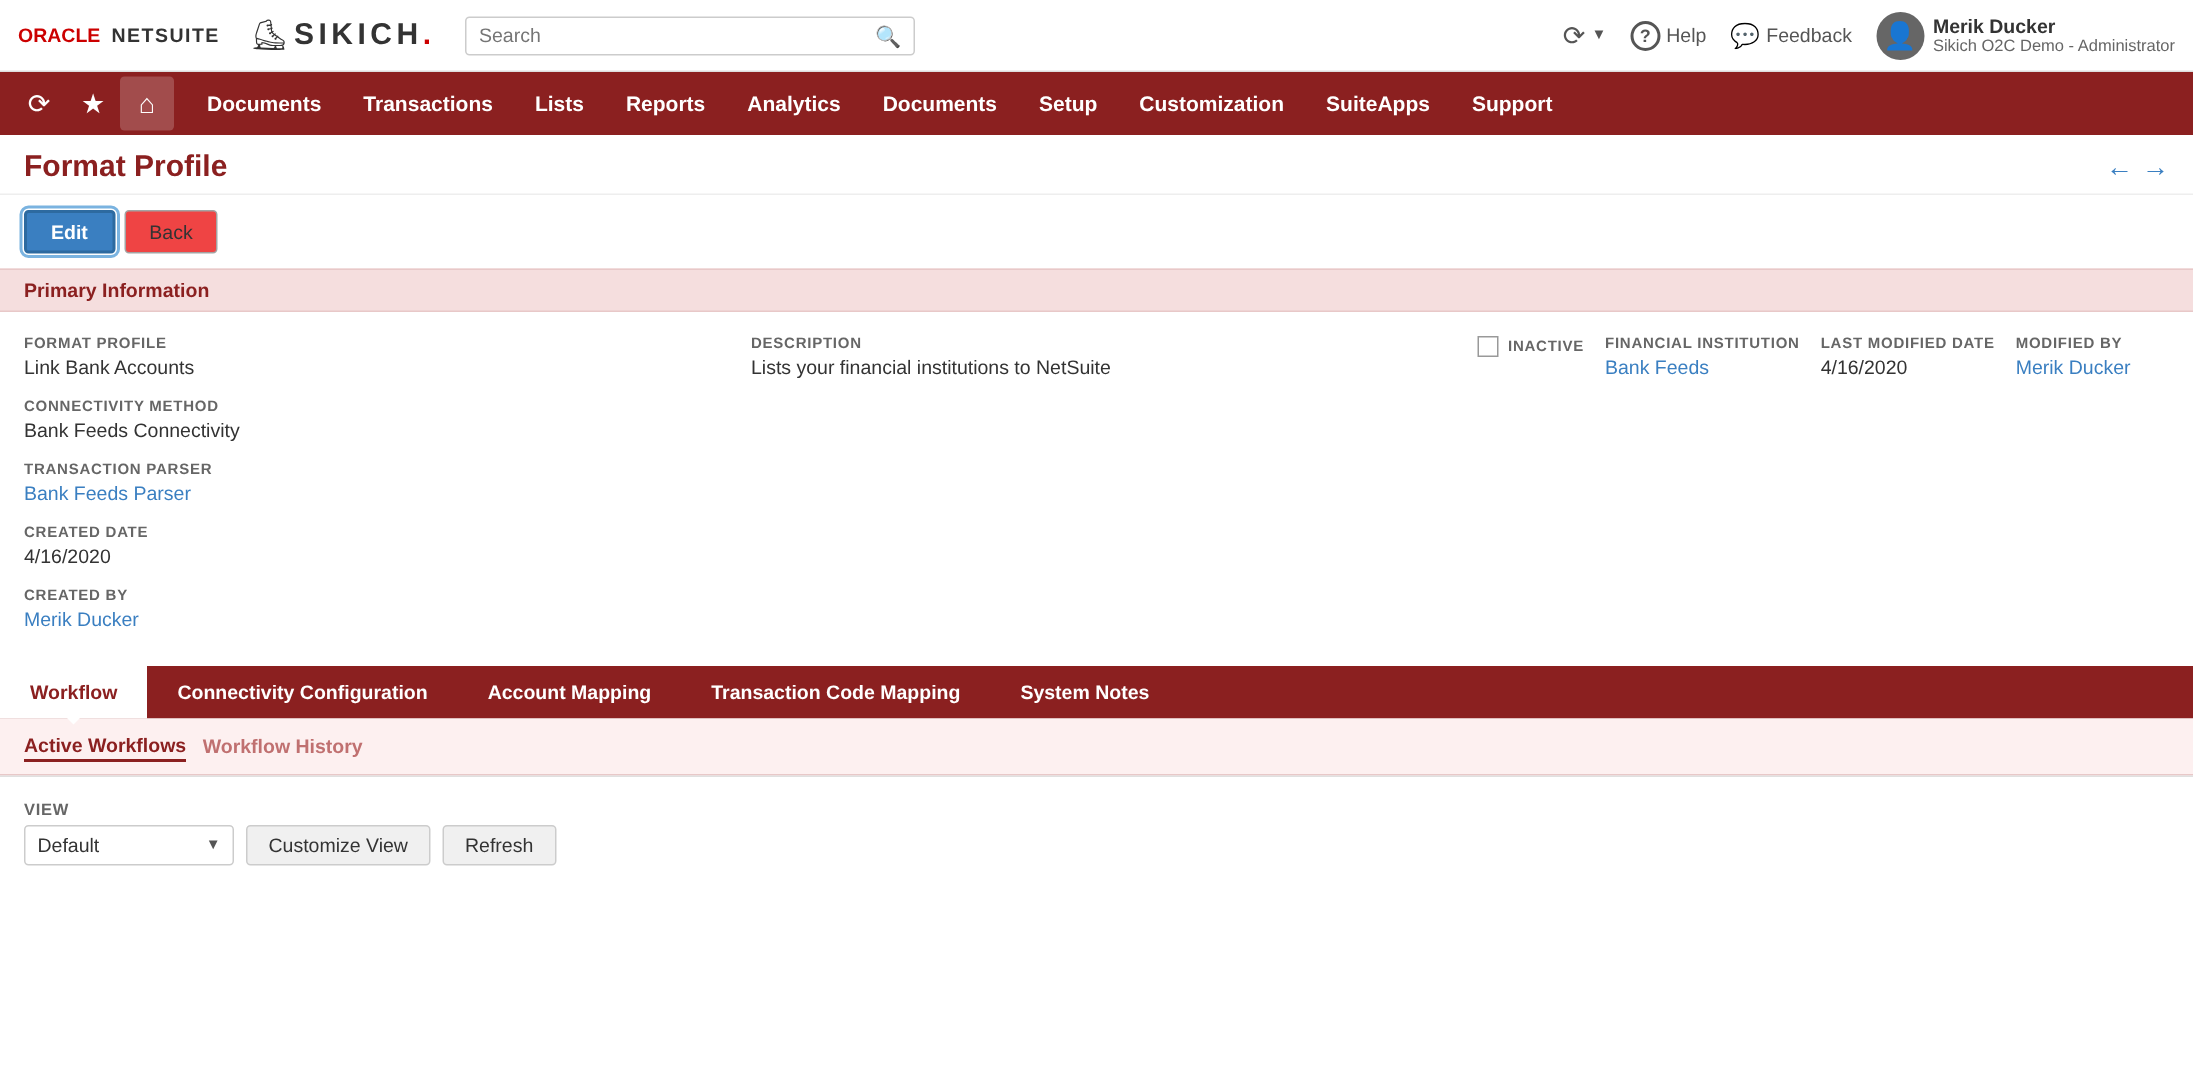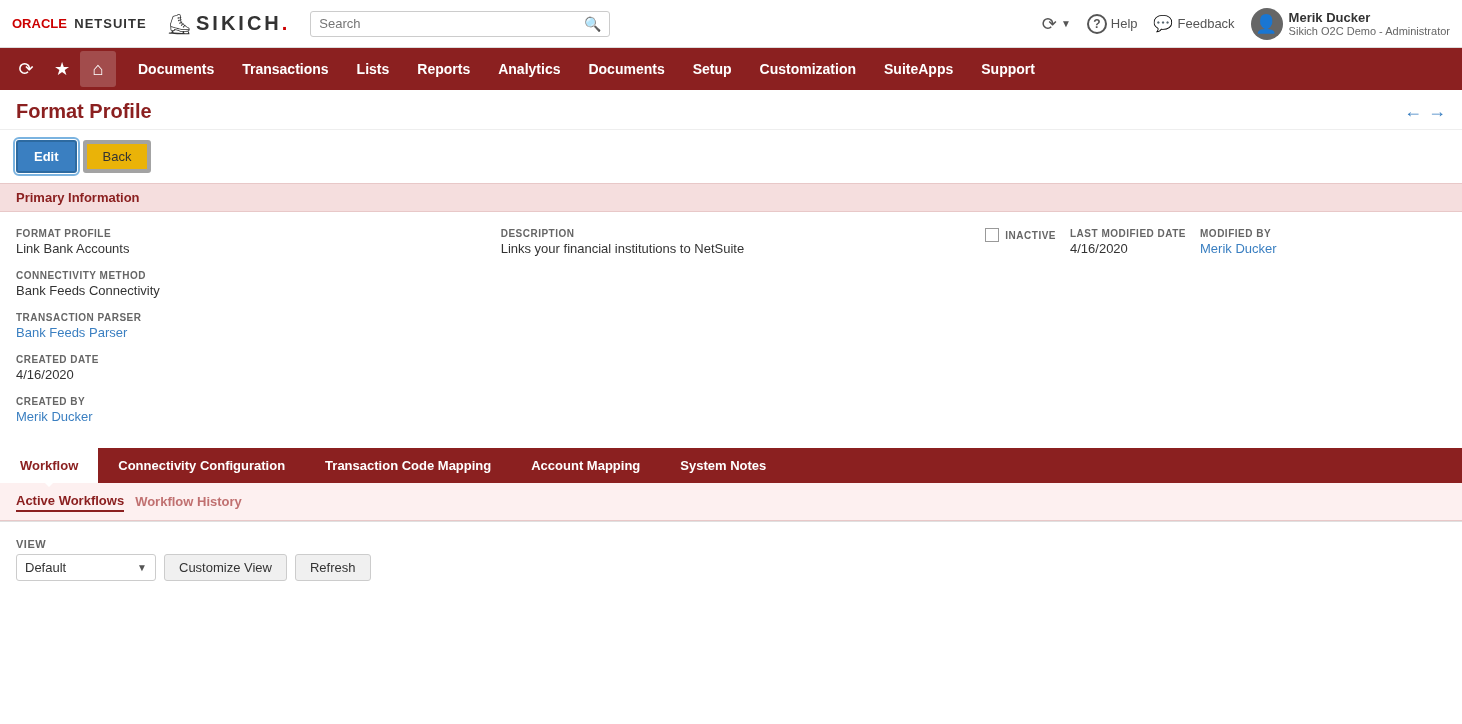--- a/index.html
+++ b/index.html
@@ -161,23 +161,23 @@
       border: 2px solid #2d6aa0;
       padding: 5px 16px;
       font-size: 13px;
       font-weight: bold;
       cursor: pointer;
       border-radius: 3px;
       outline: 2px solid #7ab3e0;
       outline-offset: 1px;
     }
     .btn-back {
-      background: #eab308;
+      background: #ef4444;
       color: #333;
-      border: 4px solid #a3a3a3;
+      border: 1px solid #a3a3a3;
       padding: 5px 16px;
       font-size: 13px;
       cursor: pointer;
       border-radius: 3px;
     }
 
     
     .section-header {
       background: #f5dede;
       padding: 6px 16px;
@@ -428,47 +428,51 @@
     </div>
     <div class="info-group" style="margin-top:14px;">
       <span class="info-label">CREATED BY</span>
       <a class="info-link">Merik Ducker</a>
     </div>
   </div>
 
   <div>
     <div class="info-group">
       <span class="info-label">DESCRIPTION</span>
-      <span class="info-value">Links your financial institutions to NetSuite</span>
+      <span class="info-value">Lists your financial institutions to NetSuite</span>
     </div>
   </div>
 
   <div class="right-col">
     <div>
       <div class="inactive-row">
         <div class="checkbox-inactive"></div>
         <span class="info-label">INACTIVE</span>
       </div>
     </div>
     <div class="info-group">
+      <span class="info-label">FINANCIAL INSTITUTION</span>
+      <a class="info-link">Bank Feeds</a>
+    </div>
+    <div class="info-group">
       <span class="info-label">LAST MODIFIED DATE</span>
       <span class="info-value">4/16/2020</span>
     </div>
     <div class="info-group">
       <span class="info-label">MODIFIED BY</span>
       <a class="info-link">Merik Ducker</a>
     </div>
   </div>
 </div>
 
 <div class="tabs-bar">
   <div class="tab-item active">Workflow</div>
   <div class="tab-item">Connectivity Configuration</div>
+  <div class="tab-item">Account Mapping</div>
   <div class="tab-item">Transaction Code Mapping</div>
-  <div class="tab-item">Account Mapping</div>
   <div class="tab-item">System Notes</div>
 </div>
 
 <div class="workflow-content">
 
   <div class="workflow-subtabs">
     <span class="subtab active">Active Workflows</span>
     <span class="subtab inactive">Workflow History</span>
   </div>
 

